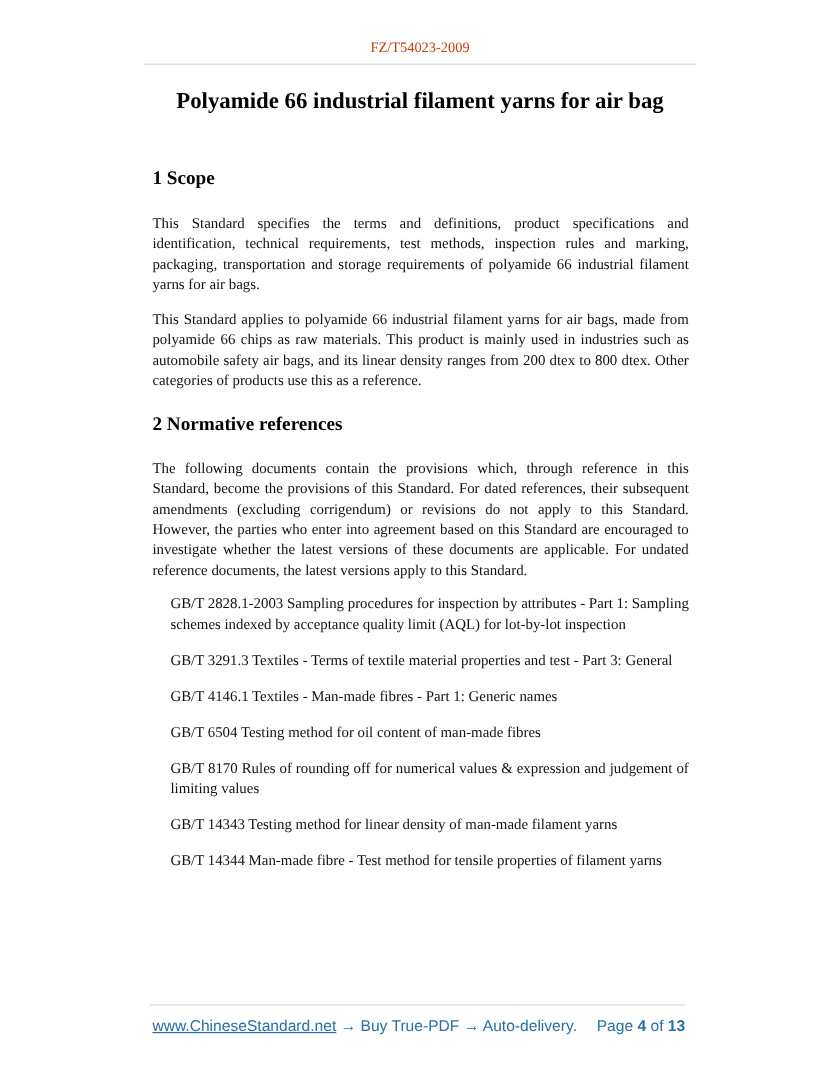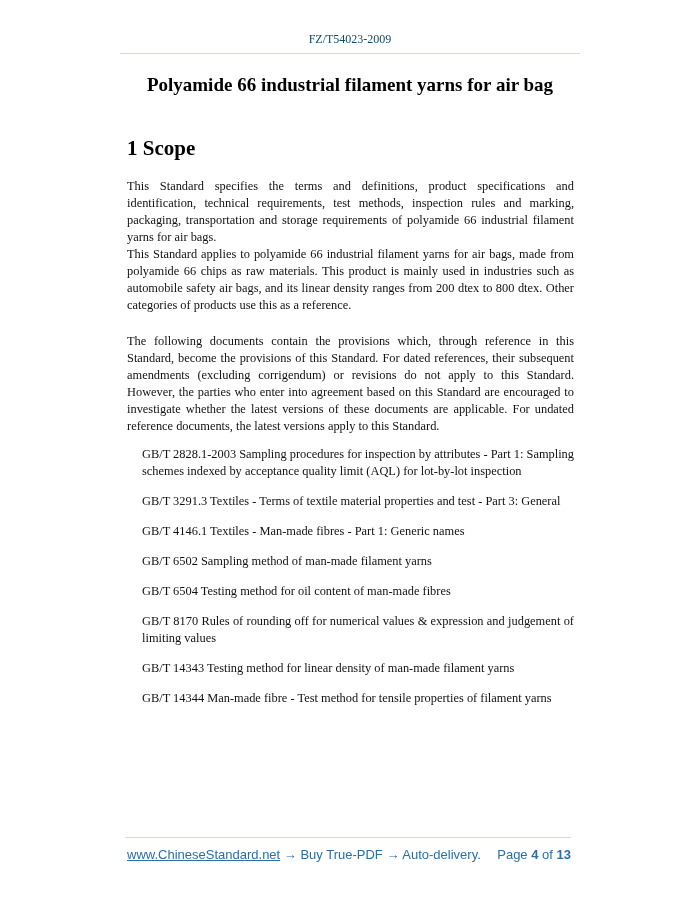--- a/index.html
+++ b/index.html
@@ -1,40 +1,40 @@
 <!DOCTYPE html>
 <html><head>
 <meta charset="utf-8">
 <style>
   html, body { margin: 0; padding: 0; background: #ffffff; }
   body { width: 700px; height: 906px; position: relative; overflow: hidden; }
   .page { position: absolute; left: 0; top: 0; width: 700px; height: 906px; background: #fff; }
   .header-code {
     position: absolute; left: 0; width: 700px; top: 32px; text-align: center;
-    font-family: "Liberation Serif", serif; font-size: 12px; color: #0c4a6e;
+    font-family: "Liberation Serif", serif; font-size: 12px; color: #c2410c;
   }
   .header-rule {
     position: absolute; left: 120px; width: 460px; top: 53px; height: 0;
     border-top: 1px solid #c9dfe8;
   }
   .doc-title {
     position: absolute; left: 0; width: 700px; top: 74px; text-align: center;
     font-family: "Liberation Serif", serif; font-weight: bold; font-size: 19px; color: #000;
   }
   .content {
     position: absolute; left: 127px; width: 447px; top: 140px;
     font-family: "Liberation Serif", serif; font-size: 12.4px; line-height: 17px; color: #111;
   }
   h2 {
-    font-family: "Liberation Serif", serif; font-weight: bold; font-size: 21px;
+    font-family: "Liberation Serif", serif; font-weight: bold; font-size: 16px;
     margin: 0; color: #000;
   }
   p { margin: 0; text-align: justify; }
   #scope-heading { margin-bottom: 21px; }
-  #scope-p1 { }
+  #scope-p1 { margin-bottom: 12px; }
   #scope-p2 { margin-bottom: 19px; }
   #norm-heading { margin-bottom: 20px; }
   #norm-p1 { margin-bottom: 11px; }
   .refs { padding-left: 15px; }
   .ref { text-align: justify; margin-bottom: 13px; }
   .footer-rule {
     position: absolute; left: 125px; width: 446px; top: 837px; height: 0;
     border-top: 1px solid #c9dfe8;
   }
   .footer {
@@ -52,27 +52,27 @@
   <div class="header-code">FZ/T54023-2009</div>
   <div class="header-rule"></div>
 
   <div class="doc-title">Polyamide 66 industrial filament yarns for air bag</div>
 
   <div class="content">
     <h2 id="scope-heading">1 Scope</h2>
     <p id="scope-p1">This Standard specifies the terms and definitions, product specifications and identification, technical requirements, test methods, inspection rules and marking, packaging, transportation and storage requirements of polyamide 66 industrial filament yarns for air bags.</p>
     <p id="scope-p2">This Standard applies to polyamide 66 industrial filament yarns for air bags, made from polyamide 66 chips as raw materials. This product is mainly used in industries such as automobile safety air bags, and its linear density ranges from 200 dtex to 800 dtex. Other categories of products use this as a reference.</p>
 
+    <h2 id="norm-heading">2 Normative references</h2>
     <p id="norm-p1">The following documents contain the provisions which, through reference in this Standard, become the provisions of this Standard. For dated references, their subsequent amendments (excluding corrigendum) or revisions do not apply to this Standard. However, the parties who enter into agreement based on this Standard are encouraged to investigate whether the latest versions of these documents are applicable. For undated reference documents, the latest versions apply to this Standard.</p>
 
     <div class="refs">
       <div class="ref">GB/T 2828.1-2003 Sampling procedures for inspection by attributes - Part 1: Sampling schemes indexed by acceptance quality limit (AQL) for lot-by-lot inspection</div>
       <div class="ref">GB/T 3291.3 Textiles - Terms of textile material properties and test - Part 3: General</div>
       <div class="ref">GB/T 4146.1 Textiles - Man-made fibres - Part 1: Generic names</div>
-      <div class="ref">GB/T 6502 Sampling method of man-made filament yarns</div>
       <div class="ref">GB/T 6504 Testing method for oil content of man-made fibres</div>
       <div class="ref">GB/T 8170 Rules of rounding off for numerical values &amp; expression and judgement of limiting values</div>
       <div class="ref">GB/T 14343 Testing method for linear density of man-made filament yarns</div>
       <div class="ref">GB/T 14344 Man-made fibre - Test method for tensile properties of filament yarns</div>
     </div>
   </div>
 
   <div class="footer-rule"></div>
   <div class="footer">
     <a>www.ChineseStandard.net</a><span> → Buy True-PDF → Auto-delivery.</span>

